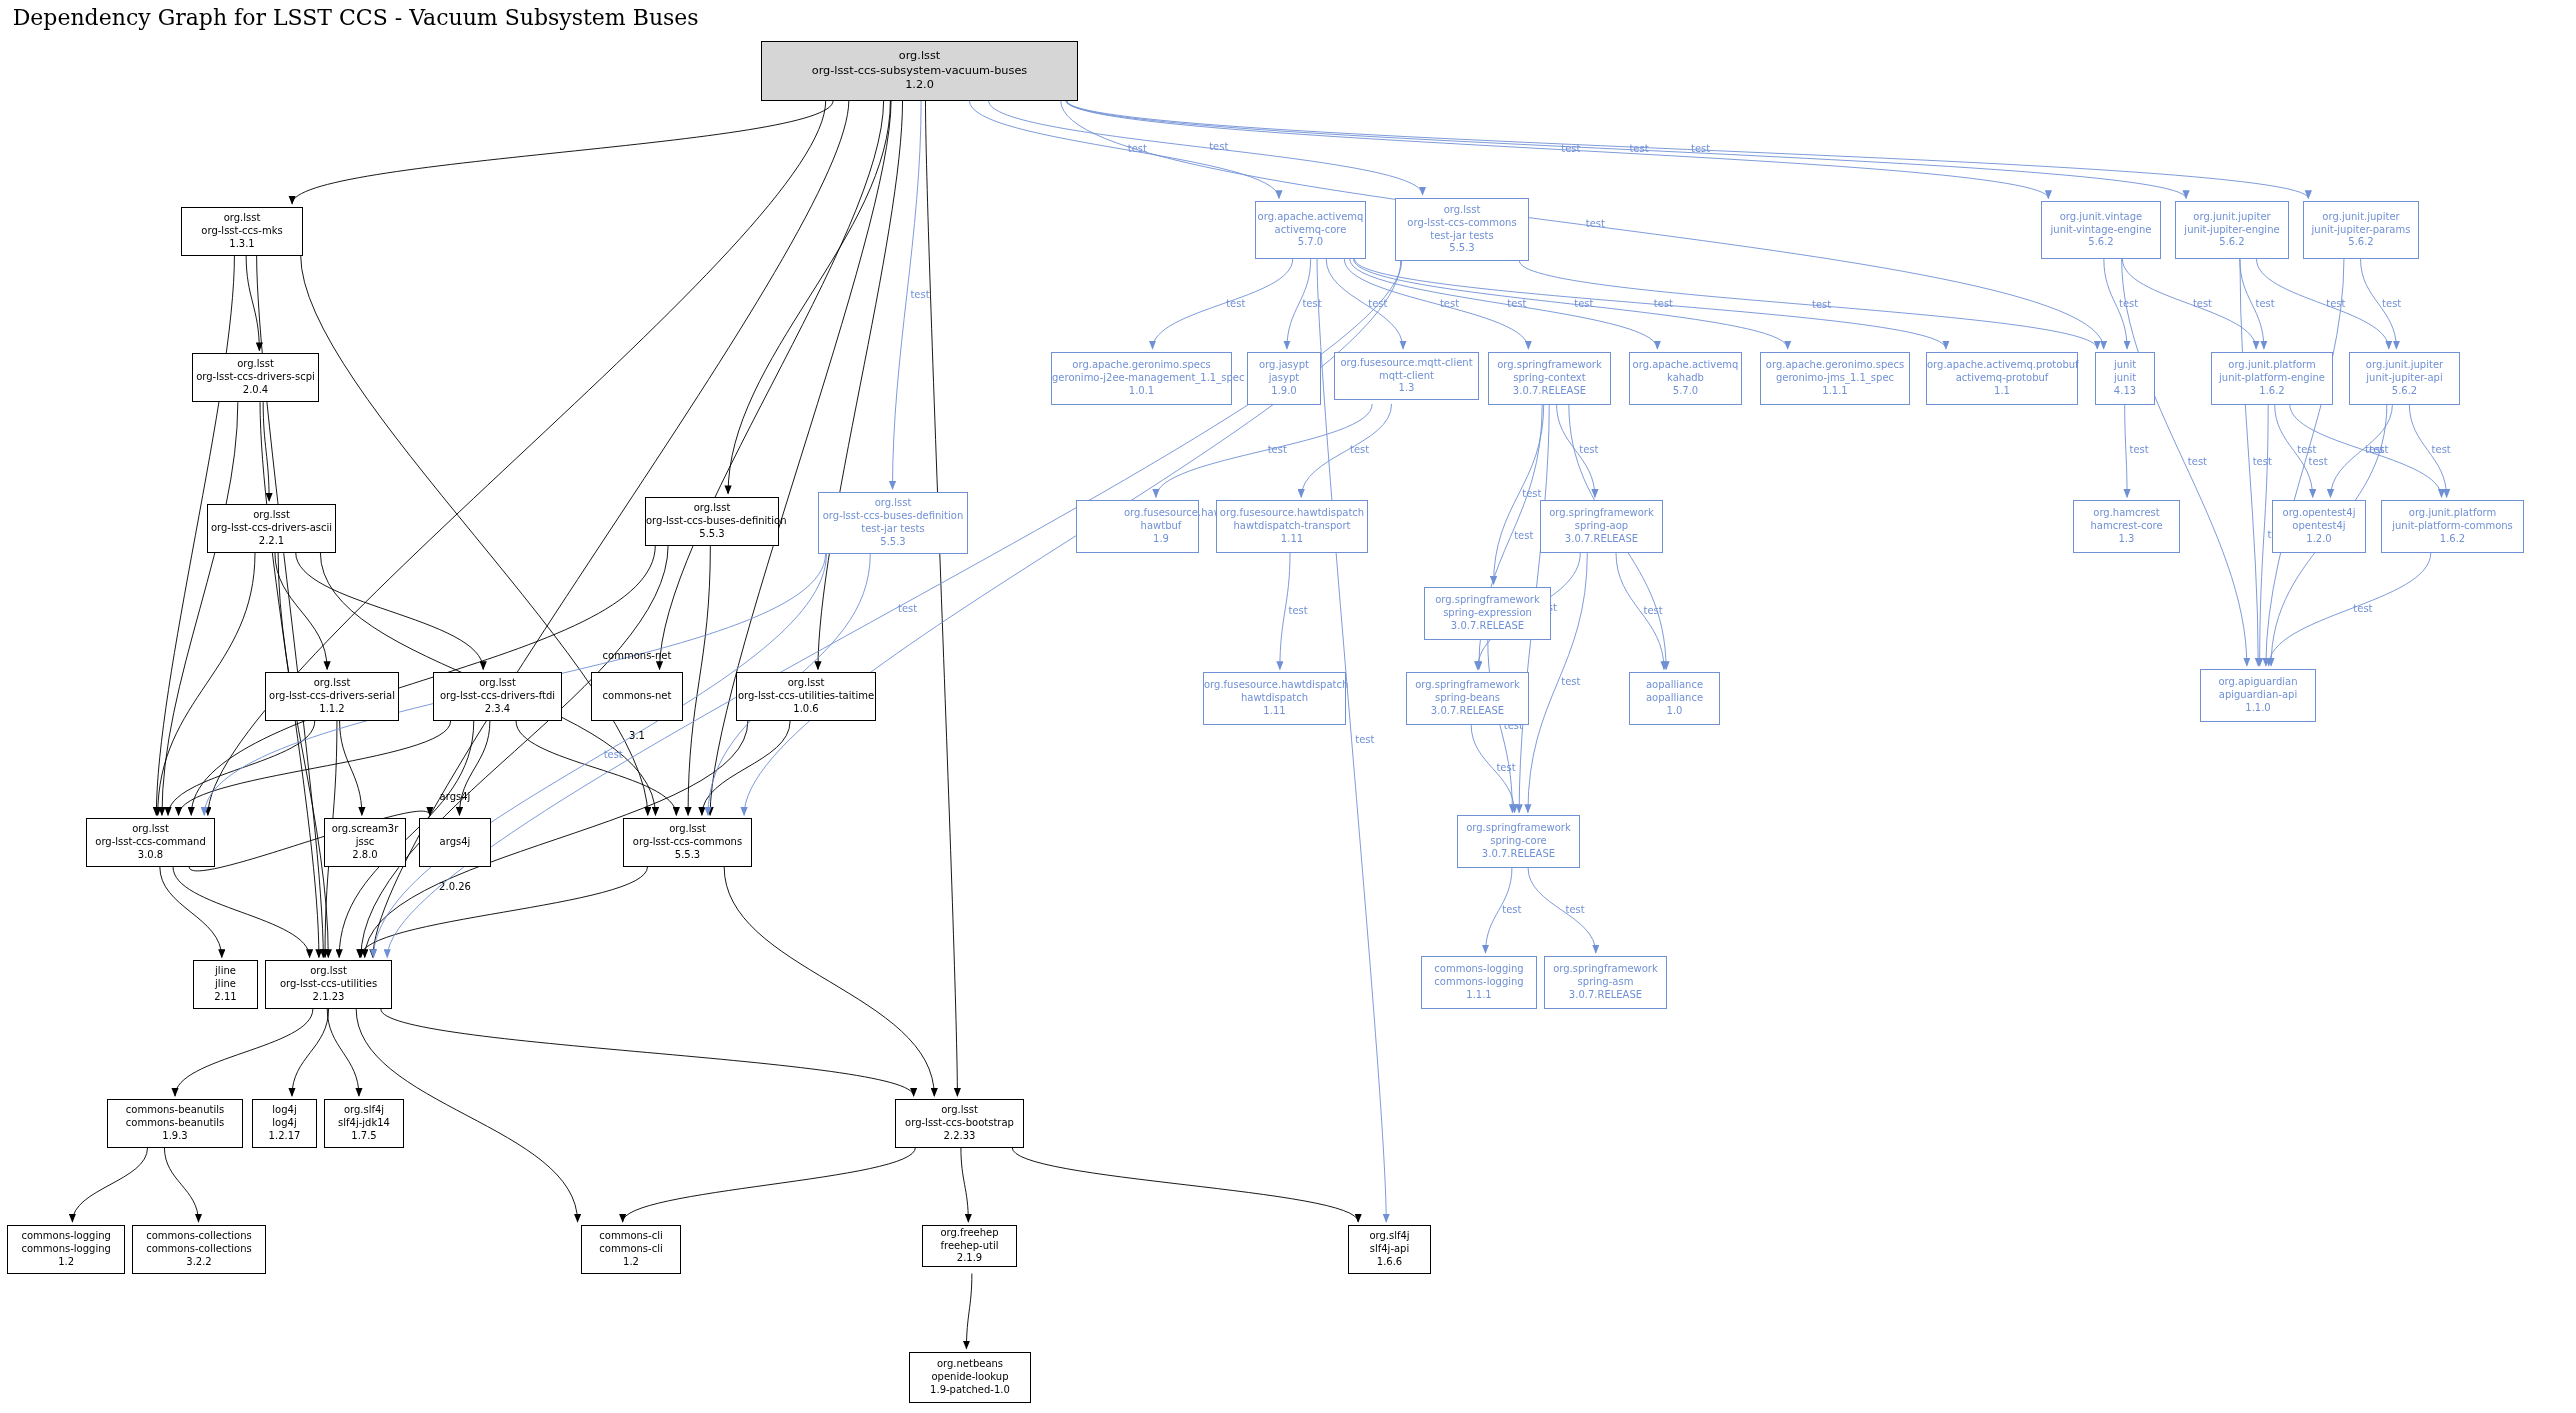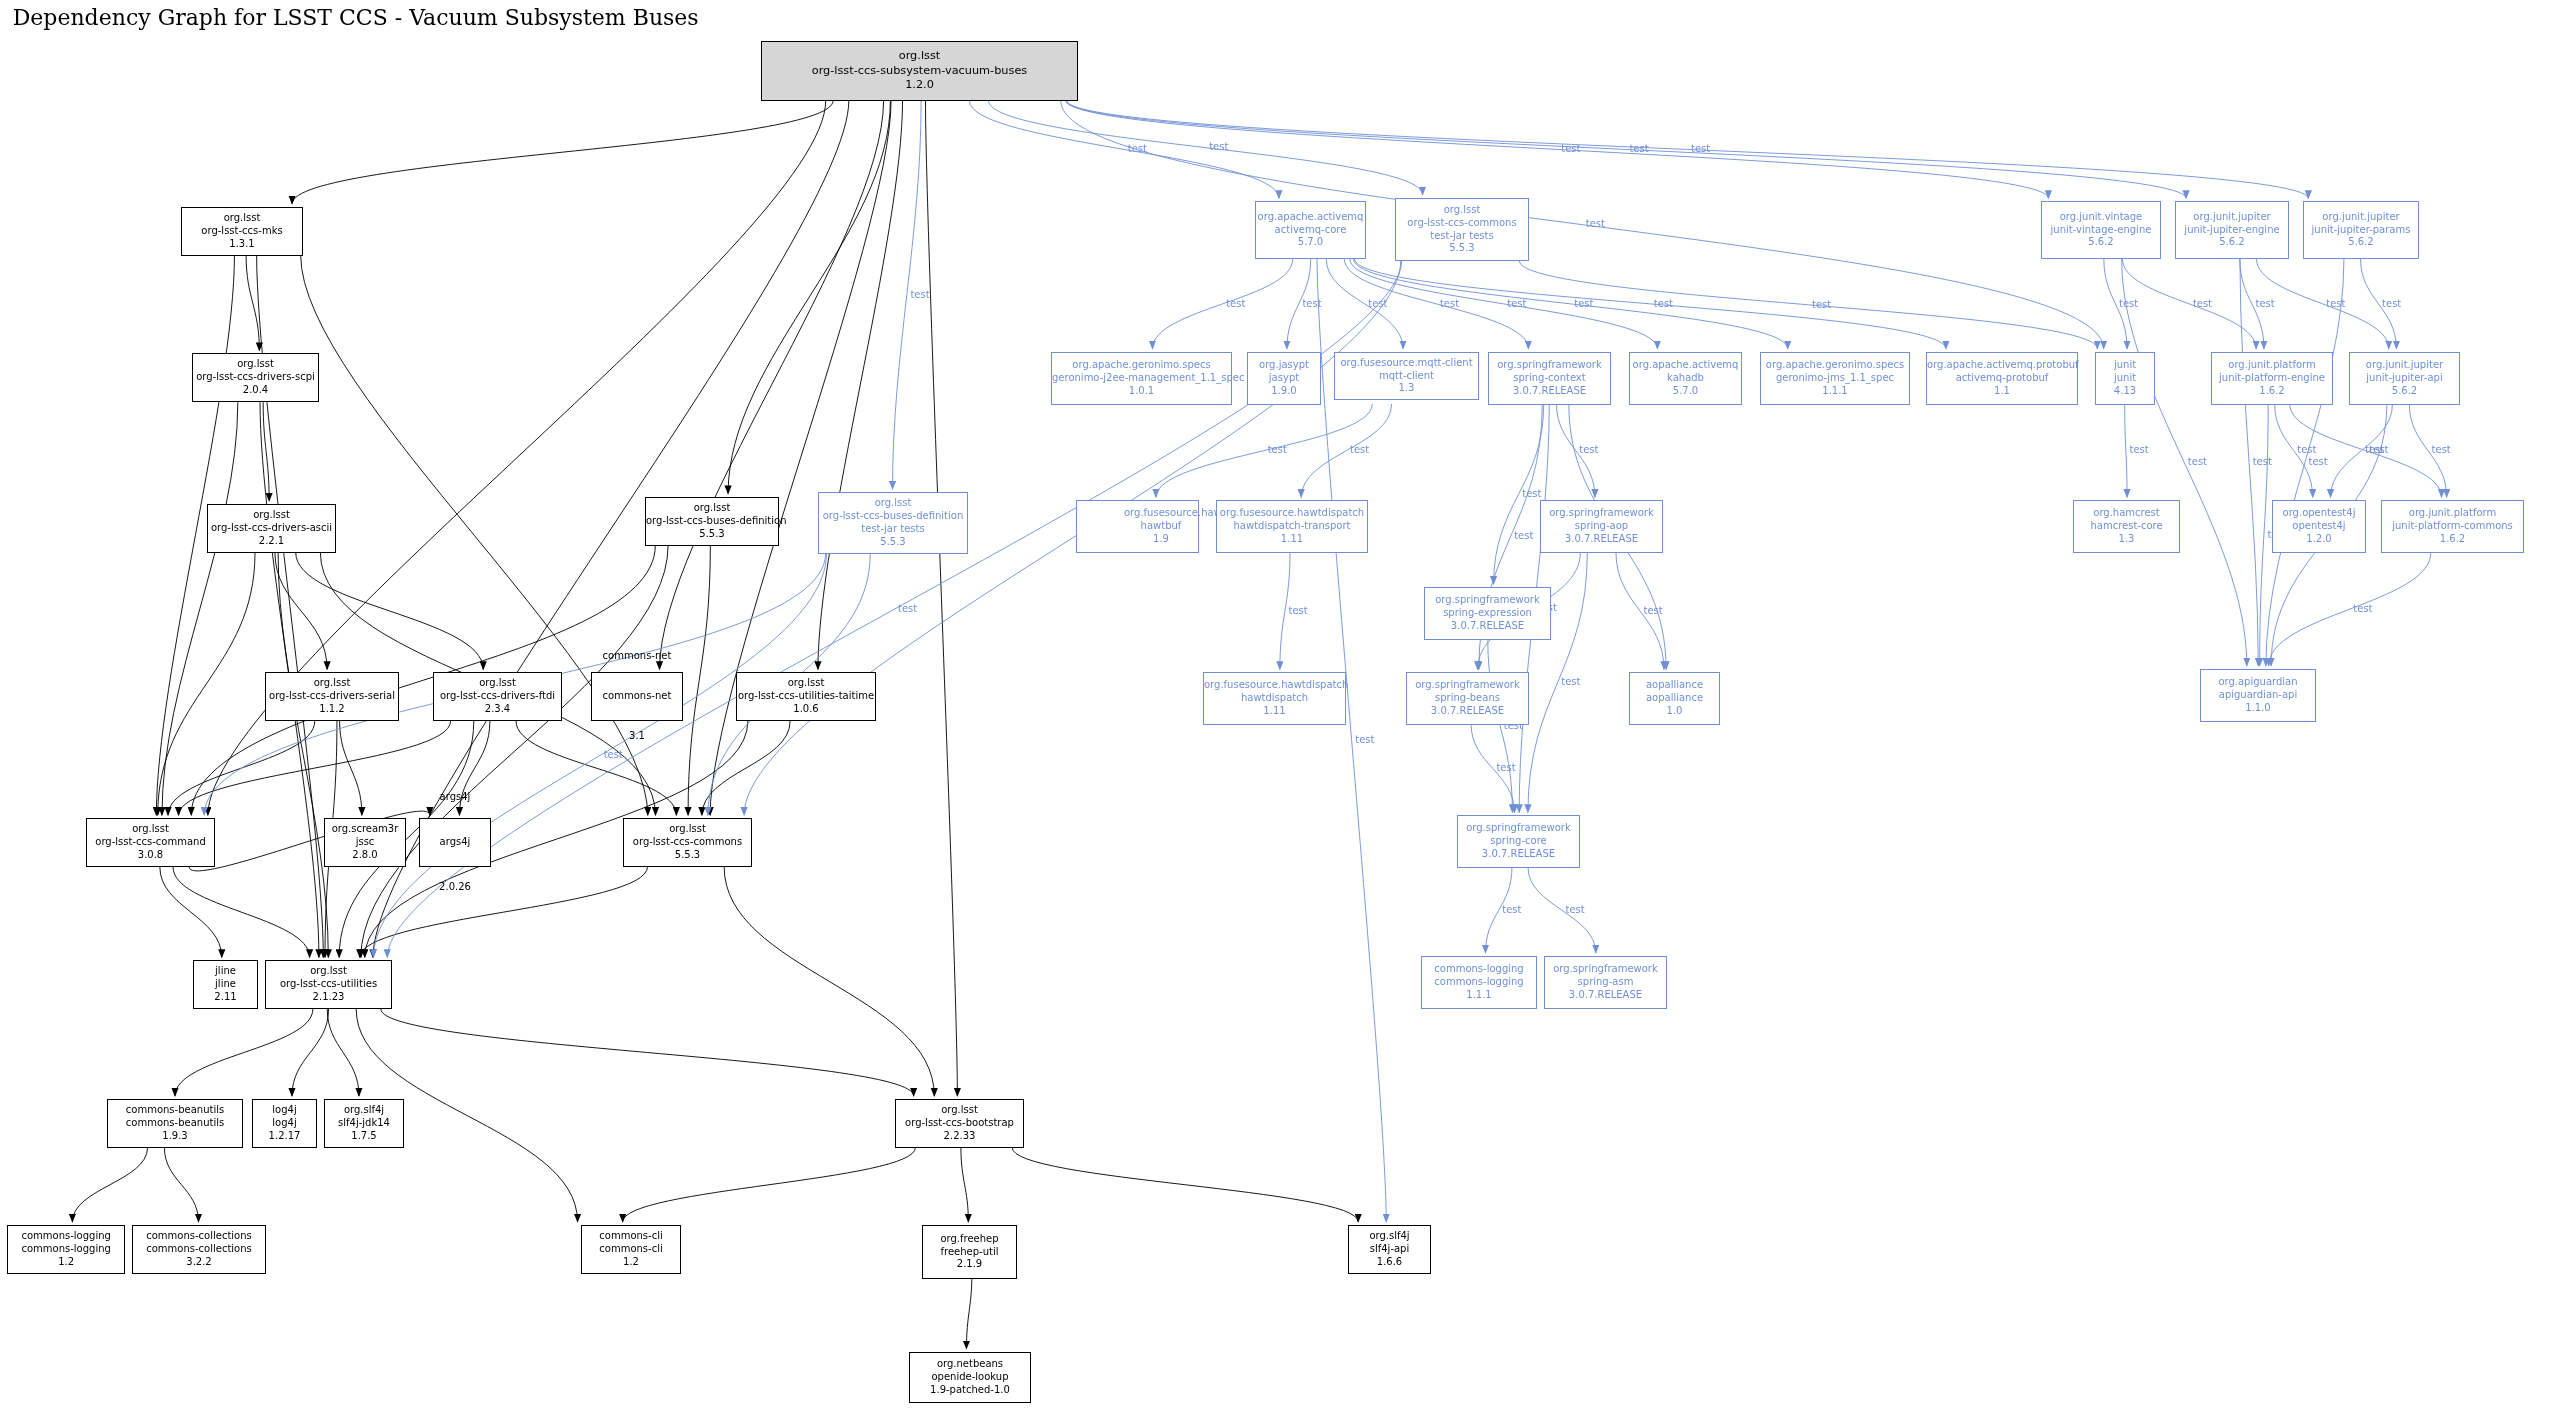--- a/index.html
+++ b/index.html
@@ -295,21 +295,21 @@
     <div class="node compile" style="left: 132px; top: 1225px; width: 134px; height: 49px;">
       <div class="nline">commons-collections</div>
       <div class="nline">commons-collections</div>
       <div class="nline">3.2.2</div>
     </div>
     <div class="node compile" style="left: 548px; top: 1225px; width: 100px; height: 49px; margin-left: 33px;">
       <div class="nline">commons-cli</div>
       <div class="nline">commons-cli</div>
       <div class="nline">1.2</div>
     </div>
-    <div class="node compile" style="left: 922px; top: 1225px; width: 95px; height: 54px;">
+    <div class="node compile" style="left: 922px; top: 1225px; width: 95px; height: 42px;">
       <div class="nline">org.freehep</div>
       <div class="nline">freehep-util</div>
       <div class="nline">2.1.9</div>
     </div>
     <div class="node compile" style="left: 1348px; top: 1225px; width: 83px; height: 49px;">
       <div class="nline">org.slf4j</div>
       <div class="nline">slf4j-api</div>
       <div class="nline">1.6.6</div>
     </div>
     <div class="node compile" style="left: 909px; top: 1352px; width: 122px; height: 51px;">

